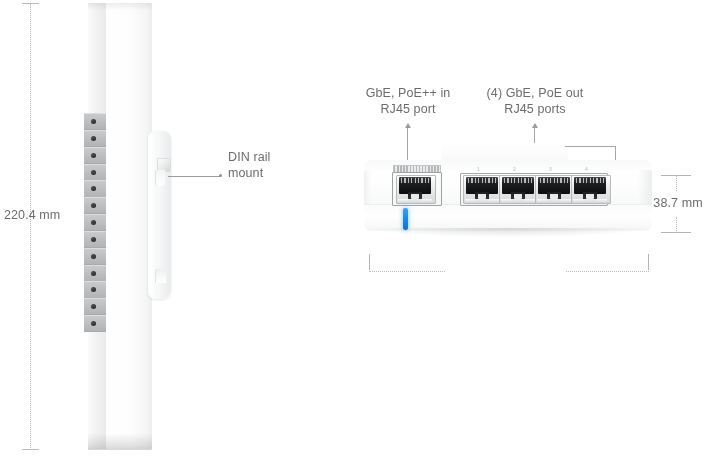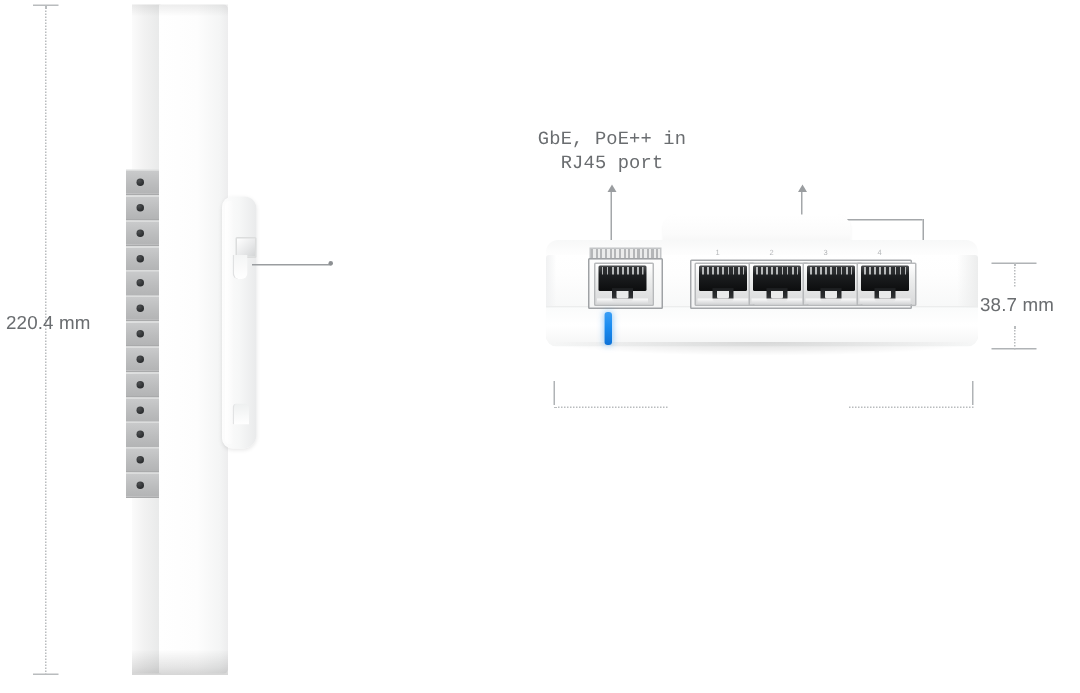--- a/index.html
+++ b/index.html
@@ -286,26 +286,30 @@
     <div class="din-clip">
       <div class="din-clip-hi"></div>
       <div class="din-notch"></div>
       <div class="din-notch2"></div>
       <div class="din-foot"></div>
     </div>
   </div>
 
   <div id="din-leader"></div>
   <div id="din-leader-dot"></div>
-
-  <div class="lbl" style="left:348px;top:86px;width:120px;font-family:Liberation Mono, monospace;">GbE, PoE++ in
+  <div class="lbl left" style="left:228px;top:150px;width:90px;">DIN rail
+mount</div>
+
+  <div class="lbl" style="left:348px;top:86px;width:120px;">GbE, PoE++ in
 RJ45 port</div>
   <div class="arrow-up" style="left:405px;top:123px;"></div>
   <div class="lead-v" style="left:407px;top:128px;height:45px;"></div>
 
+  <div class="lbl" style="left:470px;top:86px;width:130px;">(4) GbE, PoE out
+RJ45 ports</div>
   <div class="arrow-up" style="left:532px;top:123px;"></div>
   <div class="lead-v" style="left:534px;top:128px;height:18px;"></div>
   <div class="lead-h" style="left:455px;top:146px;width:160px;"></div>
   <div class="lead-v" style="left:455px;top:146px;height:27px;"></div>
   <div class="lead-v" style="left:615px;top:146px;height:27px;"></div>
 
   <div id="front-device">
     <div class="ridge"></div>
     <div class="chassis-top"></div>
     <div class="chassis-face"></div>

